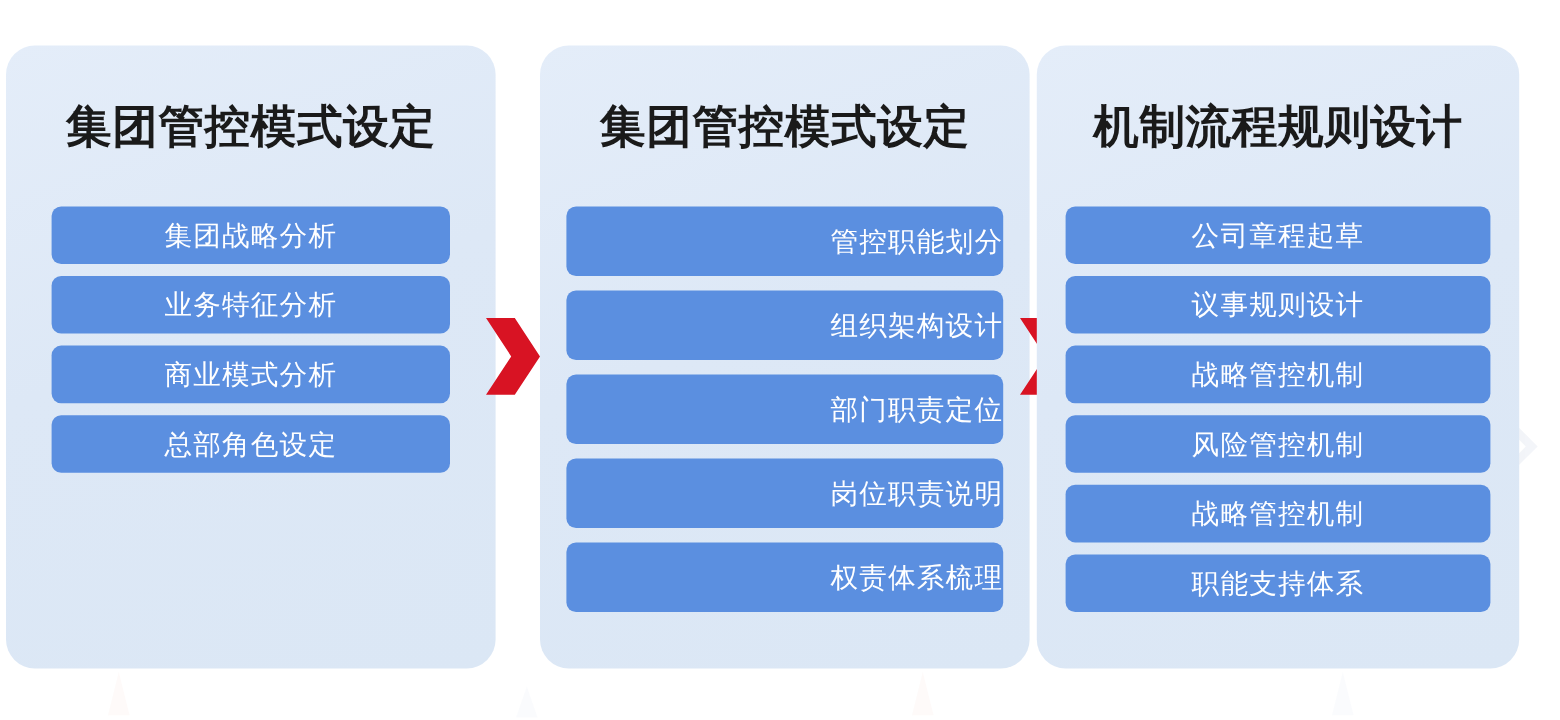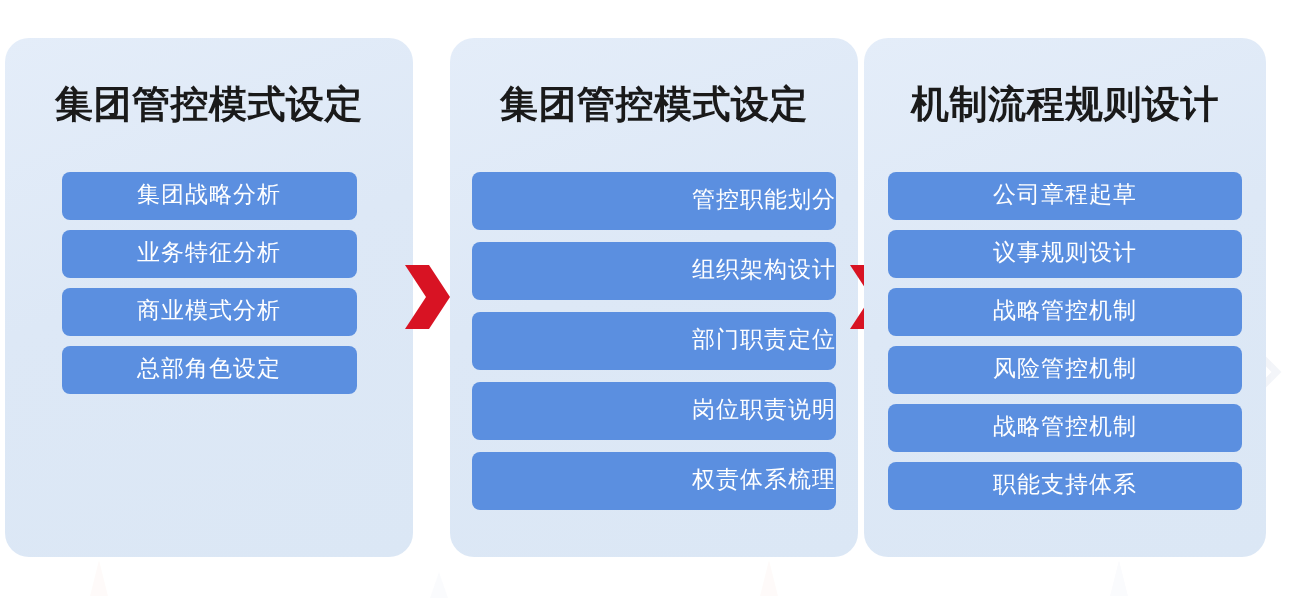--- a/index.html
+++ b/index.html
@@ -53,21 +53,20 @@
   }
 
   
   .panel {
     position: absolute;
     top: 38px;
     height: 519px;
     border-radius: 24px;
     background: linear-gradient(160deg, #e4edf9 0%, #dde8f6 45%, #dbe7f5 100%);
     overflow: hidden;
-    font-family: Liberation Mono, monospace;
   }
   #panel-1 { left: 5px;   width: 408px; }
   #panel-2 { left: 450px; width: 408px; }
   #panel-3 { left: 864px; width: 402px; }
 
   .panel-inner {
     position: relative;
     z-index: 2;
     height: 100%;
     display: flex;
@@ -90,21 +89,21 @@
     width: 100%;
     display: flex;
     flex-direction: column;
     align-items: center;
     gap: 10px;
   }
   #panel-2 .item-list { margin-top: 44px; gap: 12px; }
   #panel-3 .item-list { margin-top: 44px; gap: 10px; }
 
   .item {
-    width: 295px;
+    width: 332px;
     height: 48px;
     border-radius: 8px;
     background: #5b8fe0;
     color: #ffffff;
     font-size: 23px;
     line-height: 48px;
     text-align: center;
     letter-spacing: 1px;
     box-sizing: border-box;
   }

